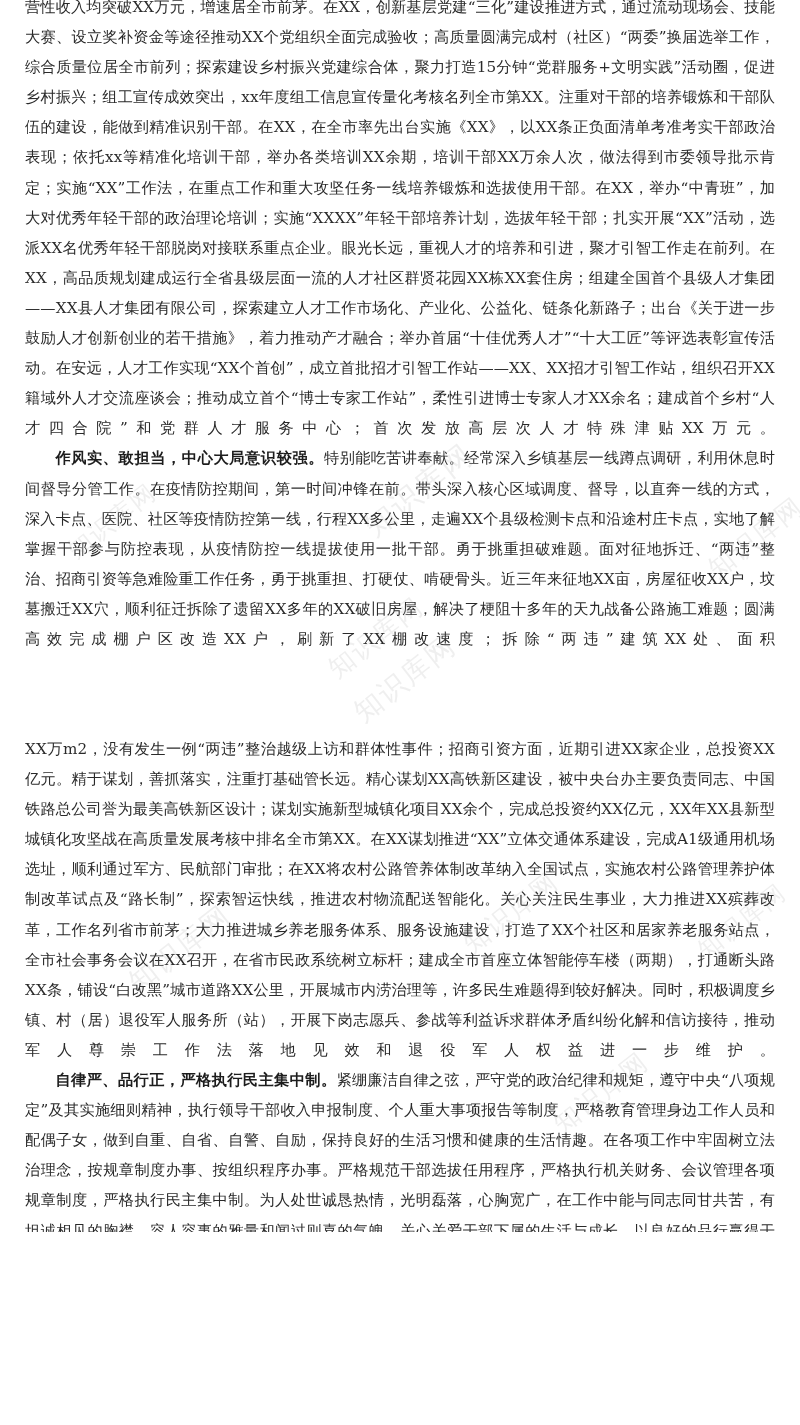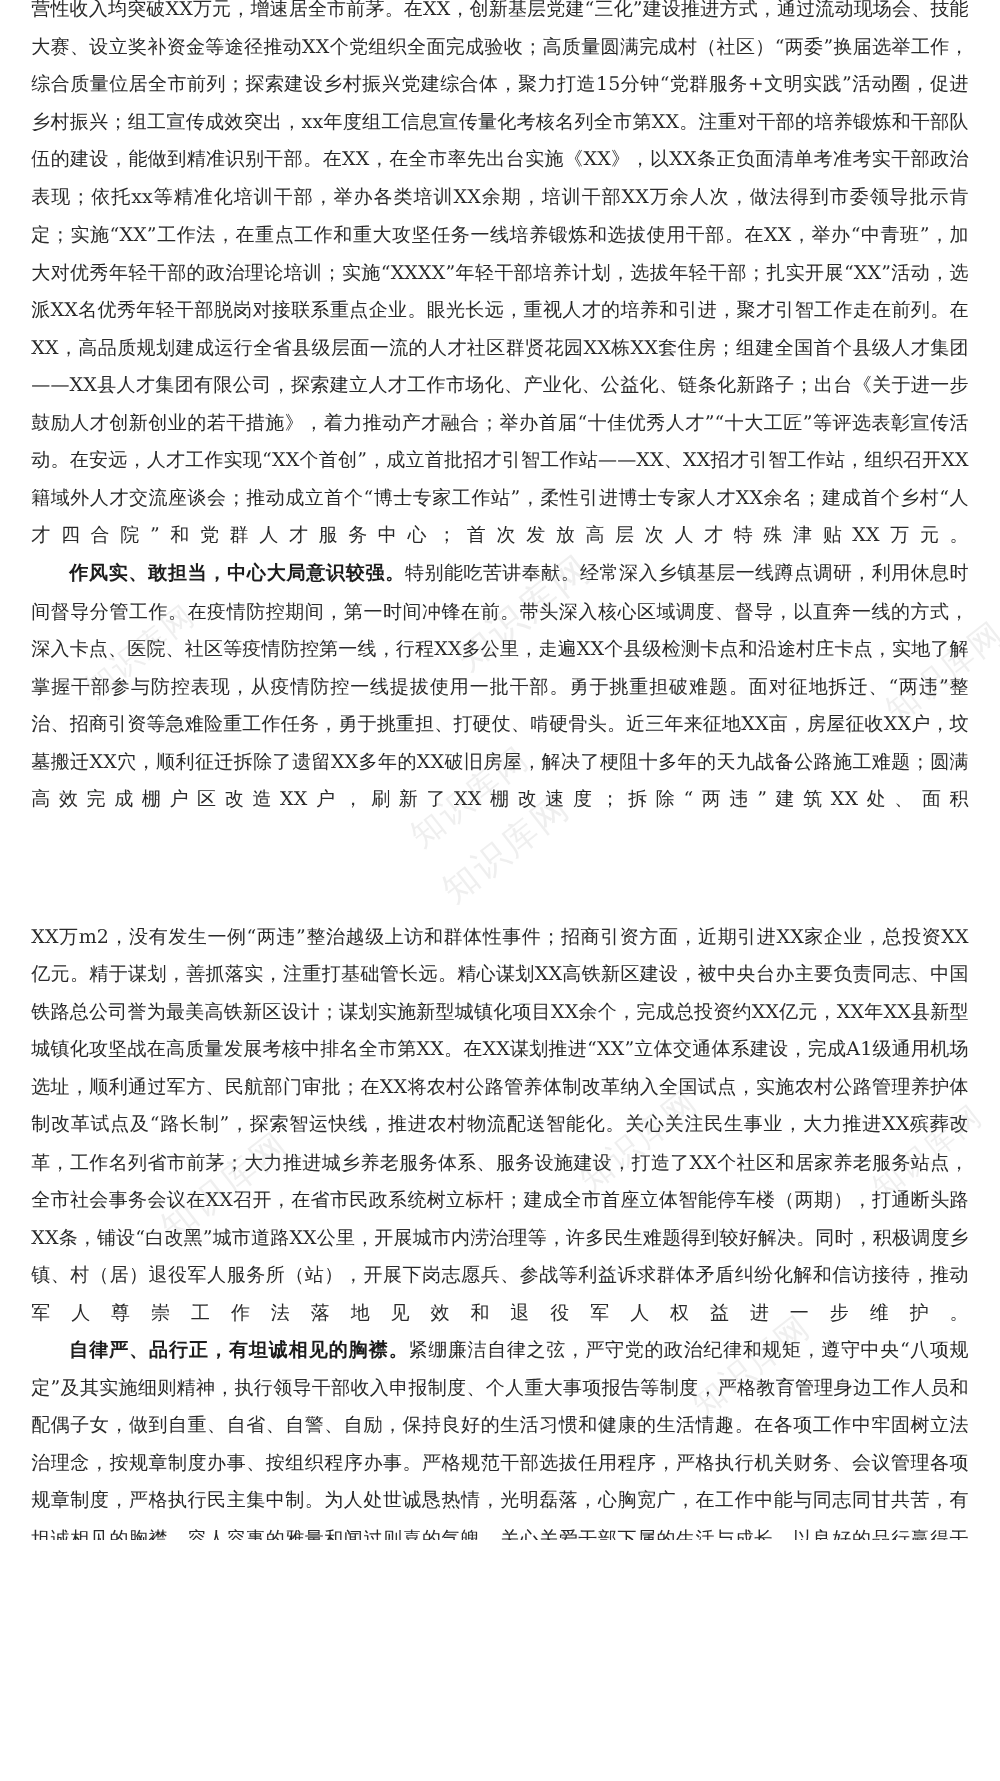--- a/index.html
+++ b/index.html
@@ -140,21 +140,21 @@
   </div>
 
 
   <div class="page-gap"></div>
 
   <div class="page" id="page-2">
     <div class="textblock">
 
       <p><span>XX万m2，没有发生一例“两违”整治越级上访和群体性事件；招商引资方面，近期引进XX家企业，总投资XX亿元。精于谋划，善抓落实，注重打基础管长远。精心谋划XX高铁新区建设，被中央台办主要负责同志、中国铁路总公司誉为最美高铁新区设计；谋划实施新型城镇化项目XX余个，完成总投资约XX亿元，XX年XX县新型城镇化攻坚战在高质量发展考核中排名全市第XX。在XX谋划推进“XX”立体交通体系建设，完成A1级通用机场选址，顺利通过军方、民航部门审批；在XX将农村公路管养体制改革纳入全国试点，实施农村公路管理养护体制改革试点及“路长制”，探索智运快线，推进农村物流配送智能化。关心关注民生事业，大力推进XX殡葬改革，工作名列省市前茅；大力推进城乡养老服务体系、服务设施建设，打造了XX个社区和居家养老服务站点，全市社会事务会议在XX召开，在省市民政系统树立标杆；建成全市首座立体智能停车楼（两期），打通断头路XX条，铺设“白改黑”城市道路XX公里，开展城市内涝治理等，许多民生难题得到较好解决。同时，积极调度乡镇、村（居）退役军人服务所（站），开展下岗志愿兵、参战等利益诉求群体矛盾纠纷化解和信访接待，推动军人尊崇工作法落地见效和退役军人权益进一步维护。</span></p>
 
-      <p class="indent"><b class="bold">自律严、品行正，有坦诚相见的胸襟。</b><span>紧绷廉洁自律之弦，严守党的政治纪律和规矩，遵守中央“八项规定”及其实施细则精神，执行领导干部收入申报制度、个人重大事项报告等制度，严格教育管理身边工作人员和配偶子女，做到自重、自省、自警、自励，保持良好的生活习惯和健康的生活情趣。在各项工作中牢固树立法治理念，按规章制度办事、按组织程序办事。严格规范干部选拔任用程序，严格执行机关财务、会议管理各项规章制度，严格执行民主集中制。为人处世诚恳热情，光明磊落，心胸宽广，在工作中能与同志同甘共苦，有坦诚相见的胸襟、容人容事的雅量和闻过则喜的气魄，关心关爱干部下属的生活与成长，以良好的品行赢得干部群众的一致赞誉。</span></p>
+      <p class="indent"><b class="bold">自律严、品行正，严格执行民主集中制。</b><span>紧绷廉洁自律之弦，严守党的政治纪律和规矩，遵守中央“八项规定”及其实施细则精神，执行领导干部收入申报制度、个人重大事项报告等制度，严格教育管理身边工作人员和配偶子女，做到自重、自省、自警、自励，保持良好的生活习惯和健康的生活情趣。在各项工作中牢固树立法治理念，按规章制度办事、按组织程序办事。严格规范干部选拔任用程序，严格执行机关财务、会议管理各项规章制度，严格执行民主集中制。为人处世诚恳热情，光明磊落，心胸宽广，在工作中能与同志同甘共苦，有坦诚相见的胸襟、容人容事的雅量和闻过则喜的气魄，关心关爱干部下属的生活与成长，以良好的品行赢得干部群众的一致赞誉。</span></p>
 
     </div>
   </div>
 
   <div class="page-bottom-filler"></div>
 
   <div class="watermark wm-h">知识库网</div>
   <div class="watermark wm-a">知识库网</div>
   <div class="watermark wm-d">知识库网</div>
   <div class="watermark wm-b">知识库网</div>

